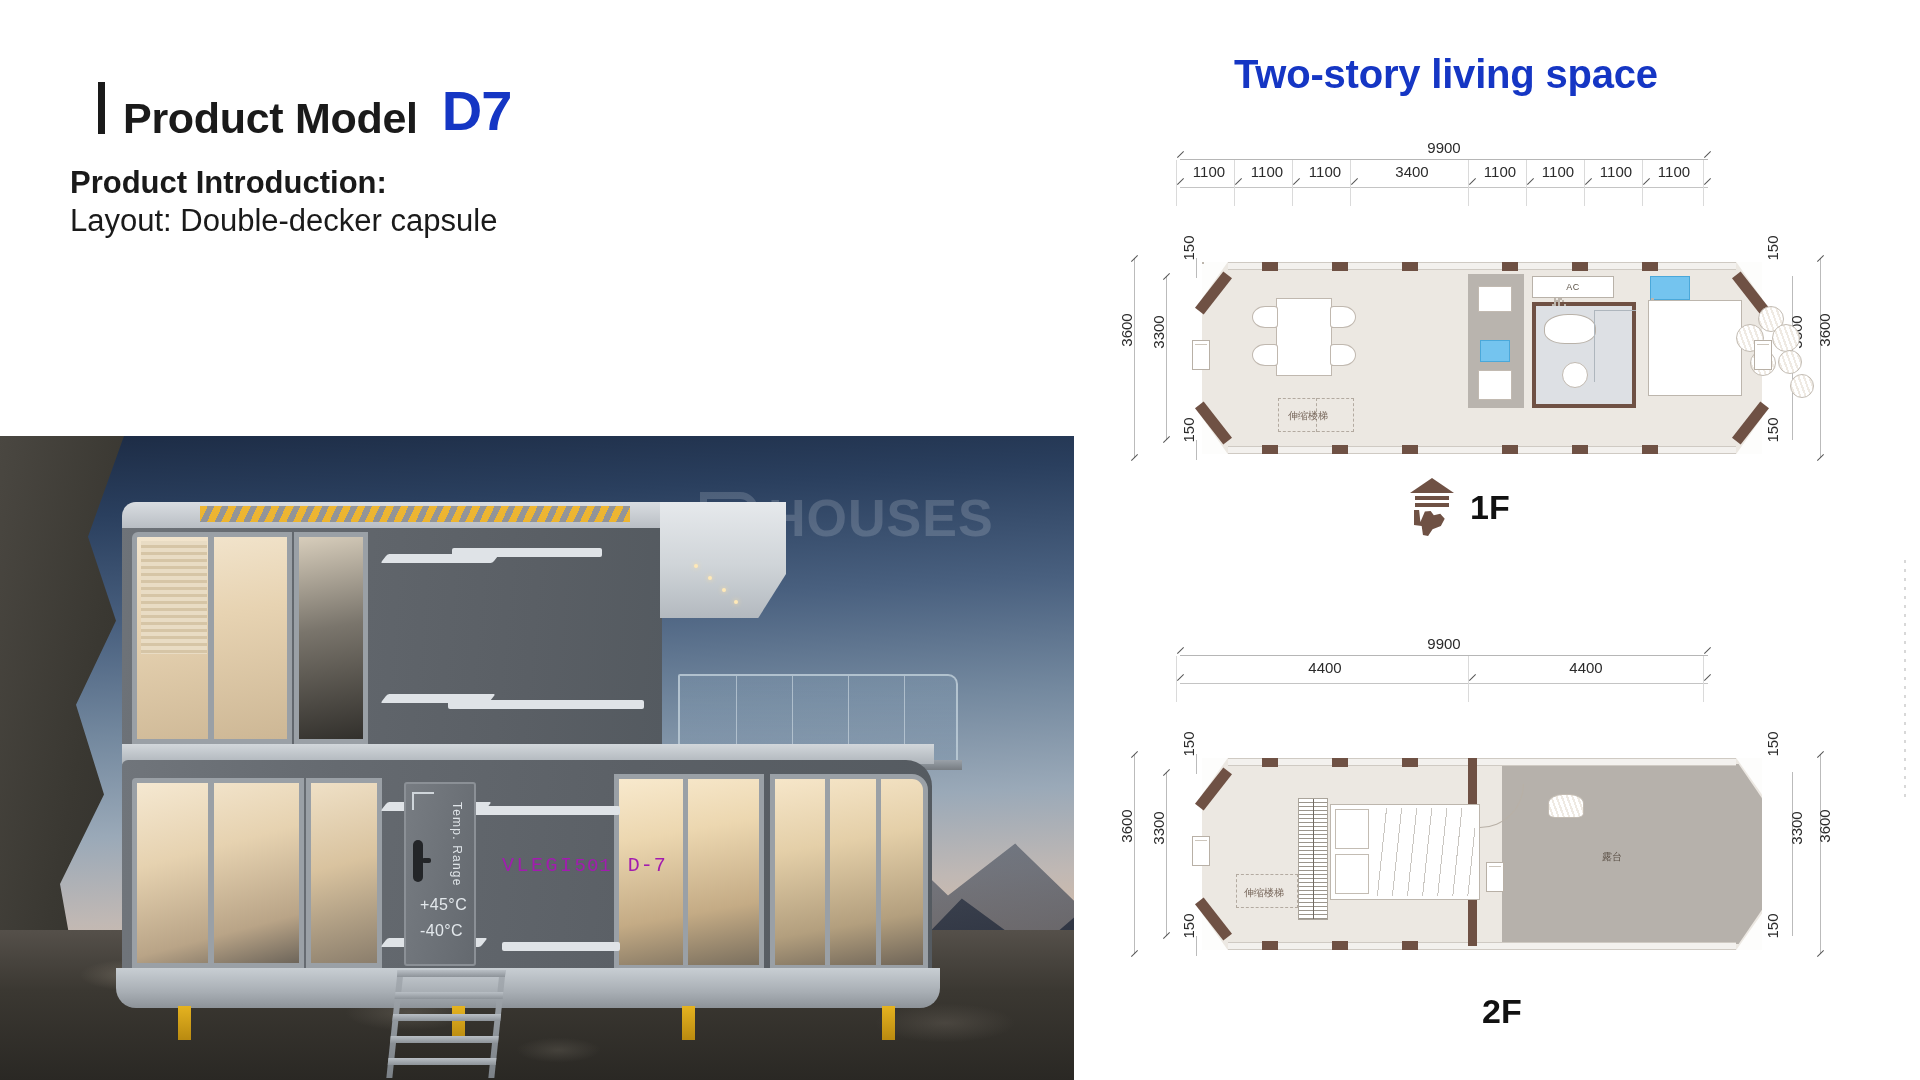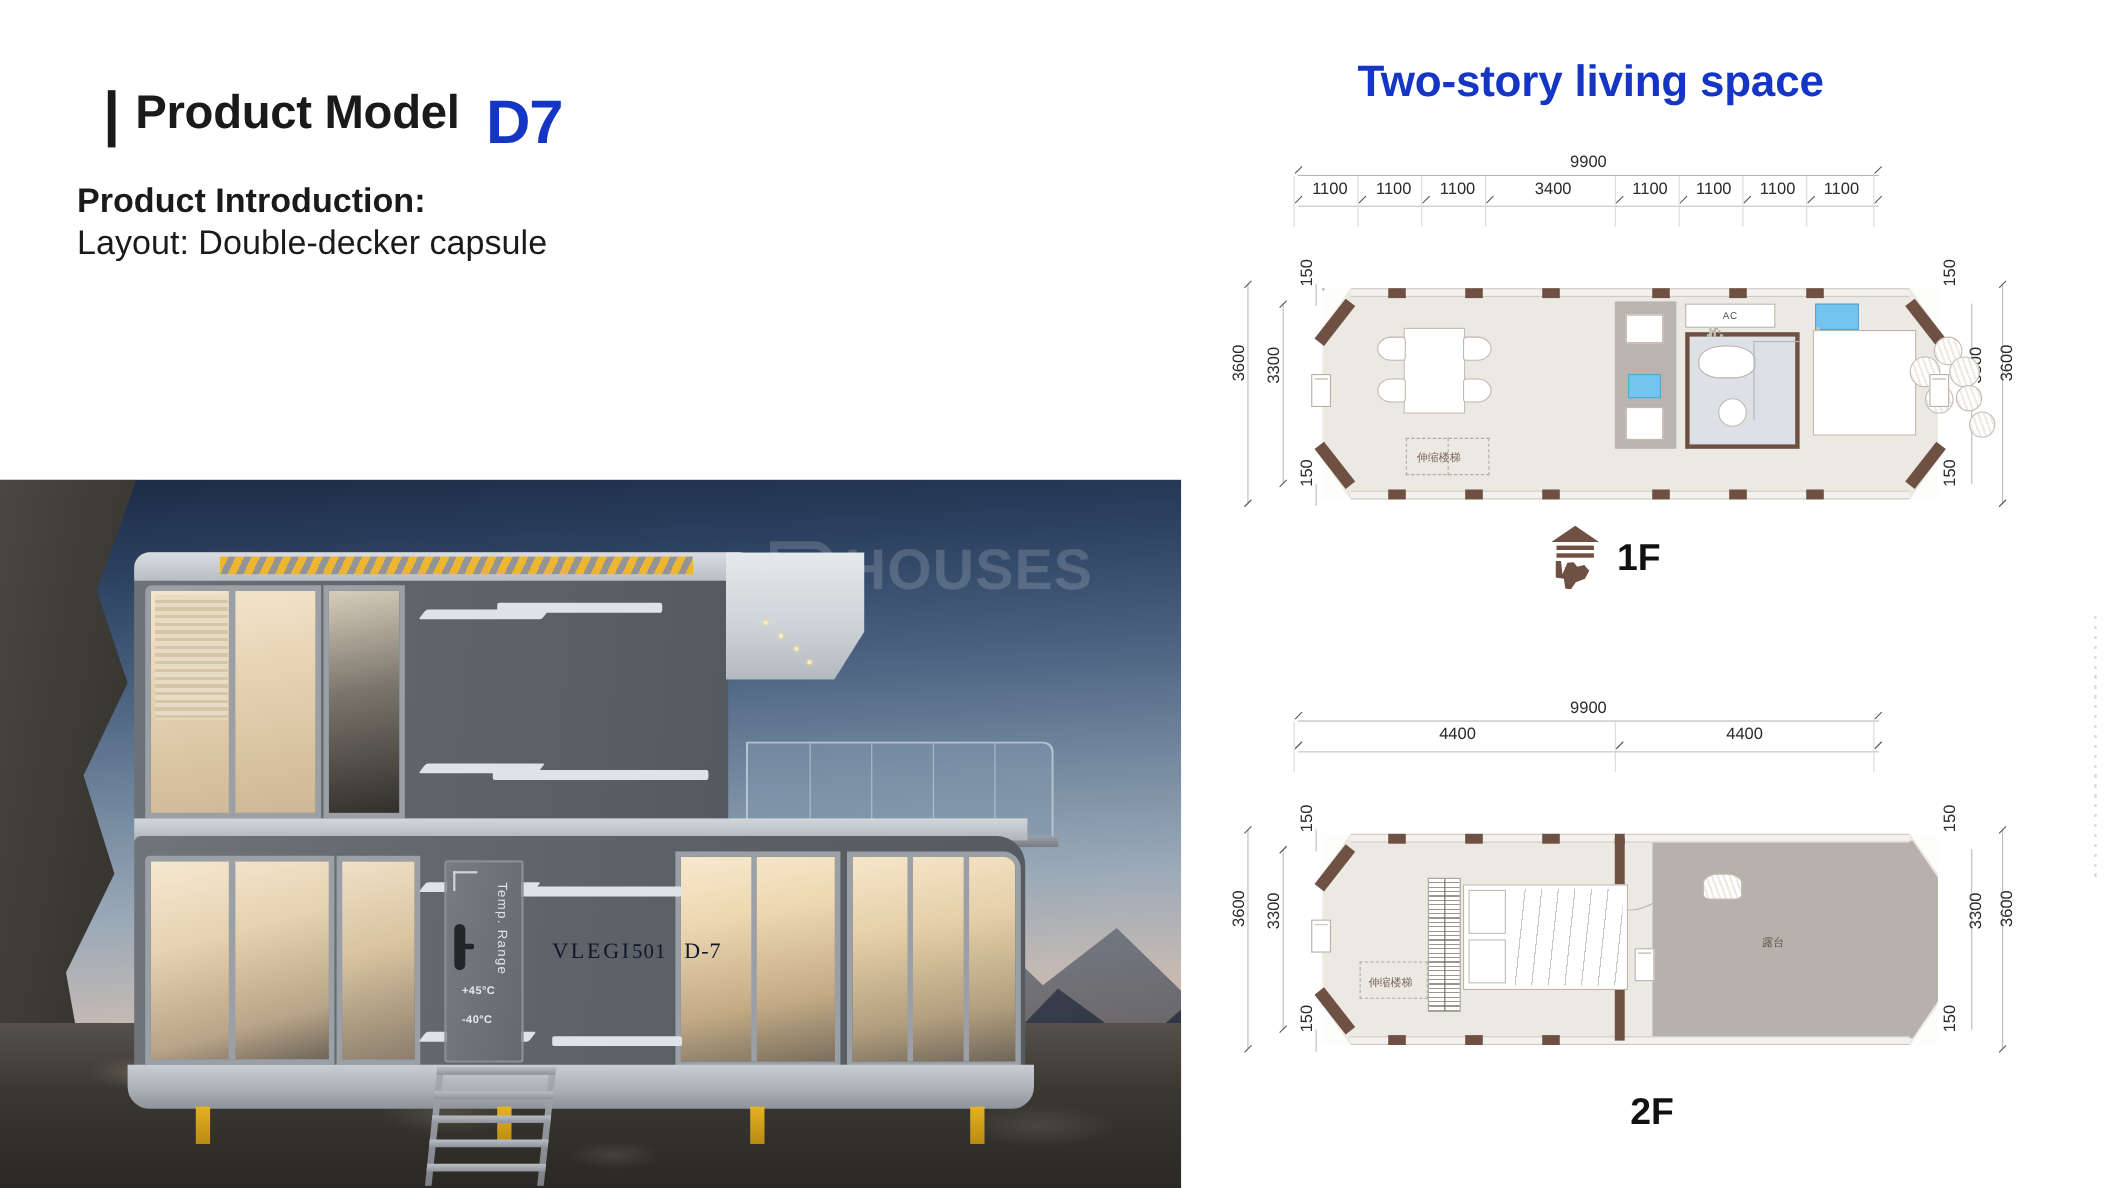--- a/index.html
+++ b/index.html
@@ -8,21 +8,21 @@
     background: #ffffff;
     font-family: "Liberation Sans", sans-serif;
     overflow: hidden;
   }
   .page { position: relative; width: 1920px; height: 1080px; background: #fff; }
 
   
   .left-col { position: absolute; left: 0; top: 0; width: 1074px; height: 1080px; }
 
   .title-block { position: absolute; left: 70px; top: 78px; width: 960px; }
-  .title-row { display: flex; align-items: flex-start; padding-left: 28px; }
+  .title-row { display: flex; align-items: flex-end; padding-left: 28px; }
   .title-bar {
     width: 7px; height: 52px; background: #1a1a1a;
     margin-right: 18px; align-self: center; position: relative; top: -3px;
   }
   .title-main {
     font-size: 43px; font-weight: bold; color: #1a1a1a; letter-spacing: -0.3px;
   }
   .title-model {
     font-size: 56px; font-weight: bold; color: #1536c4;
     margin-left: 24px; letter-spacing: -1px;
@@ -207,30 +207,30 @@
   }
   .door-handle::after {
     content: ""; position: absolute; left: 9px; top: 18px; width: 9px; height: 5px;
     background: #232528; border-radius: 2px;
   }
   .temp-label {
     position: absolute; left: 44px; top: 18px;
     writing-mode: vertical-rl; font-size: 12px; color: #dfe4e8; letter-spacing: 1.2px;
   }
   .temp-v {
-    position: absolute; left: 14px; font-size: 10px; color: #e3e8ec; letter-spacing: .4px; font-weight: bold;
+    position: absolute; left: 14px; font-size: 16px; color: #e3e8ec; letter-spacing: .4px;
   }
   .door-frame-mark {
     position: absolute; left: 6px; top: 8px; width: 22px; height: 18px;
     border-left: 2px solid #cfd5da; border-top: 2px solid #cfd5da;
   }
   .brand-txt {
     position: absolute; left: 380px; top: 352px;
-    font-size: 20px; color: #0f172a; letter-spacing: 2.5px;
-    font-family: Liberation Serif, serif;
+    font-size: 20px; color: #a21caf; letter-spacing: 2.5px;
+    font-family: Liberation Mono, monospace;
     text-align: center;
   }
   .brand-txt .m { letter-spacing: 1px; font-size: 19px; }
   .brand-txt .d { margin-left: 16px; letter-spacing: 1px; }
 
   .stairs {
     position: absolute; left: 270px; top: 468px; width: 108px; height: 108px;
     transform: skewX(-6deg);
   }
   .stairs .tread {

